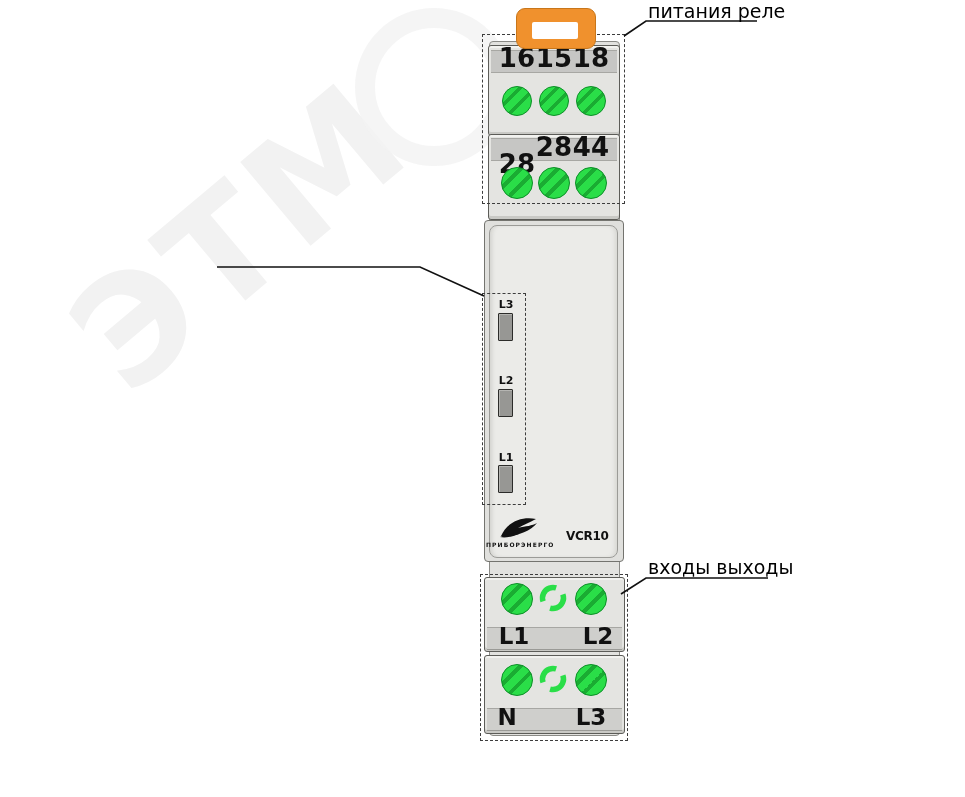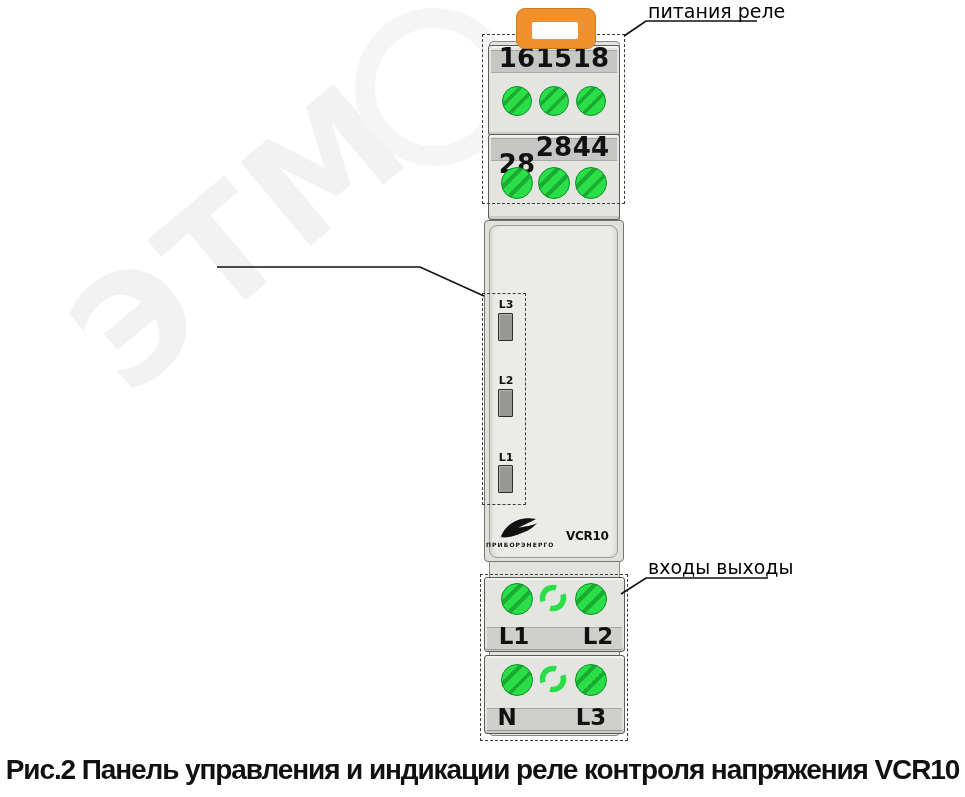--- a/index.html
+++ b/index.html
@@ -156,14 +156,13 @@
 
   <svg class="lines" width="965" height="797">
     <polyline points="757,21 646,21 624,36" fill="none" stroke="#111" stroke-width="1.7"></polyline>
     <polyline points="217,267 420,267 484,296" fill="none" stroke="#111" stroke-width="1.7"></polyline>
     <polyline points="768,578 646,578 621,594" fill="none" stroke="#111" stroke-width="1.7"></polyline>
   </svg>
 
   <div class="callout" style="left:648px;top:1px;">питания реле</div>
   <div class="callout" style="left:648px;top:557px;">входы выходы</div>
 
-  <div class="caption">Рис.2 Панель управления и индикации реле контроля напряжения VCR10</div>
 </div>
 
 </body></html>

